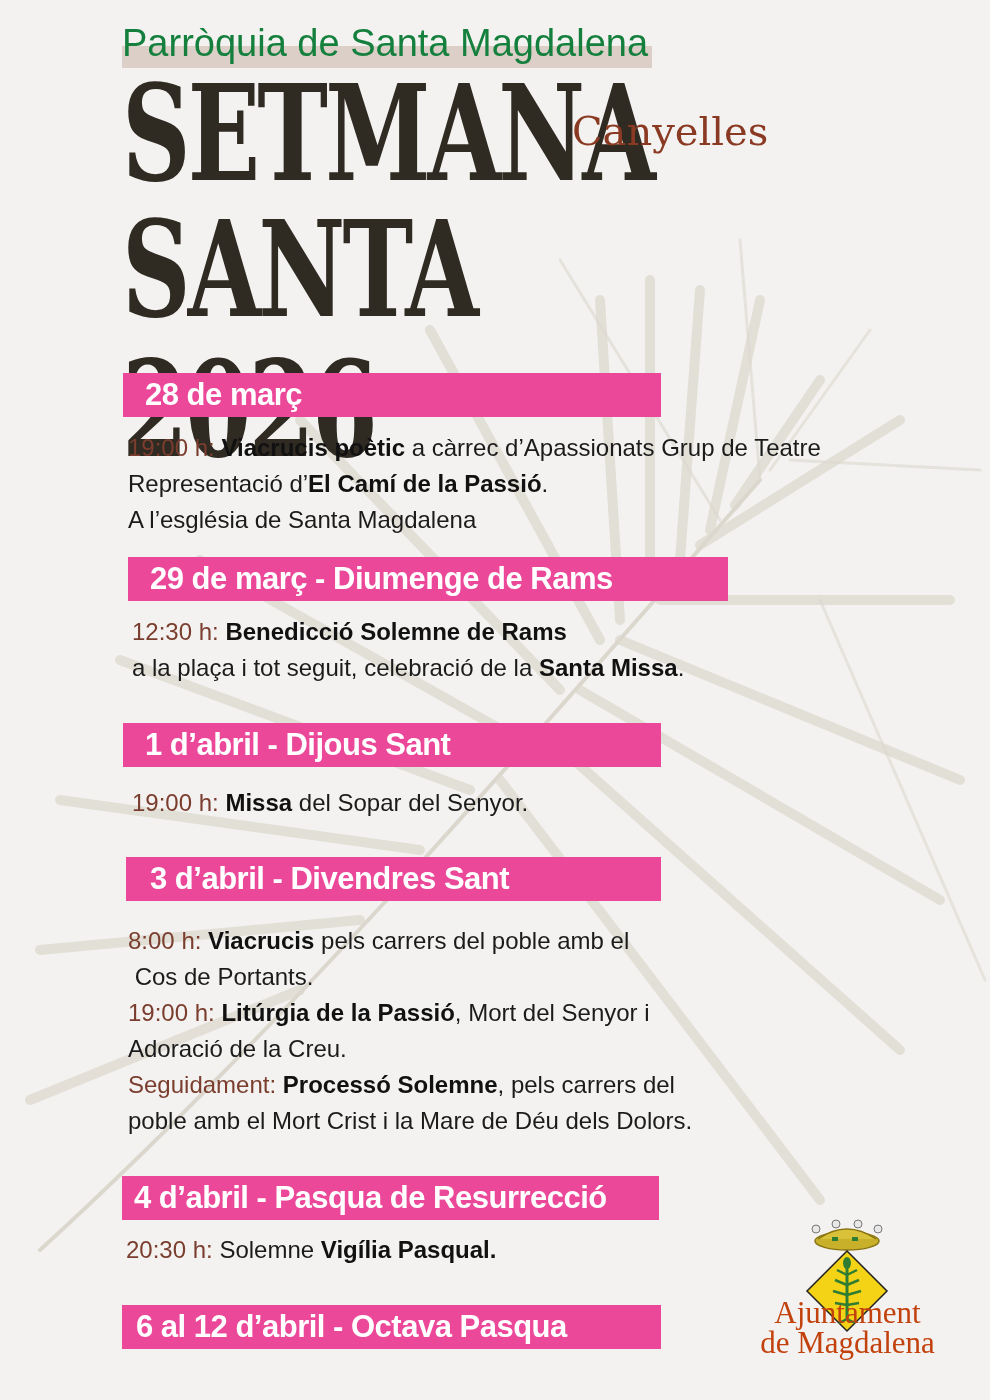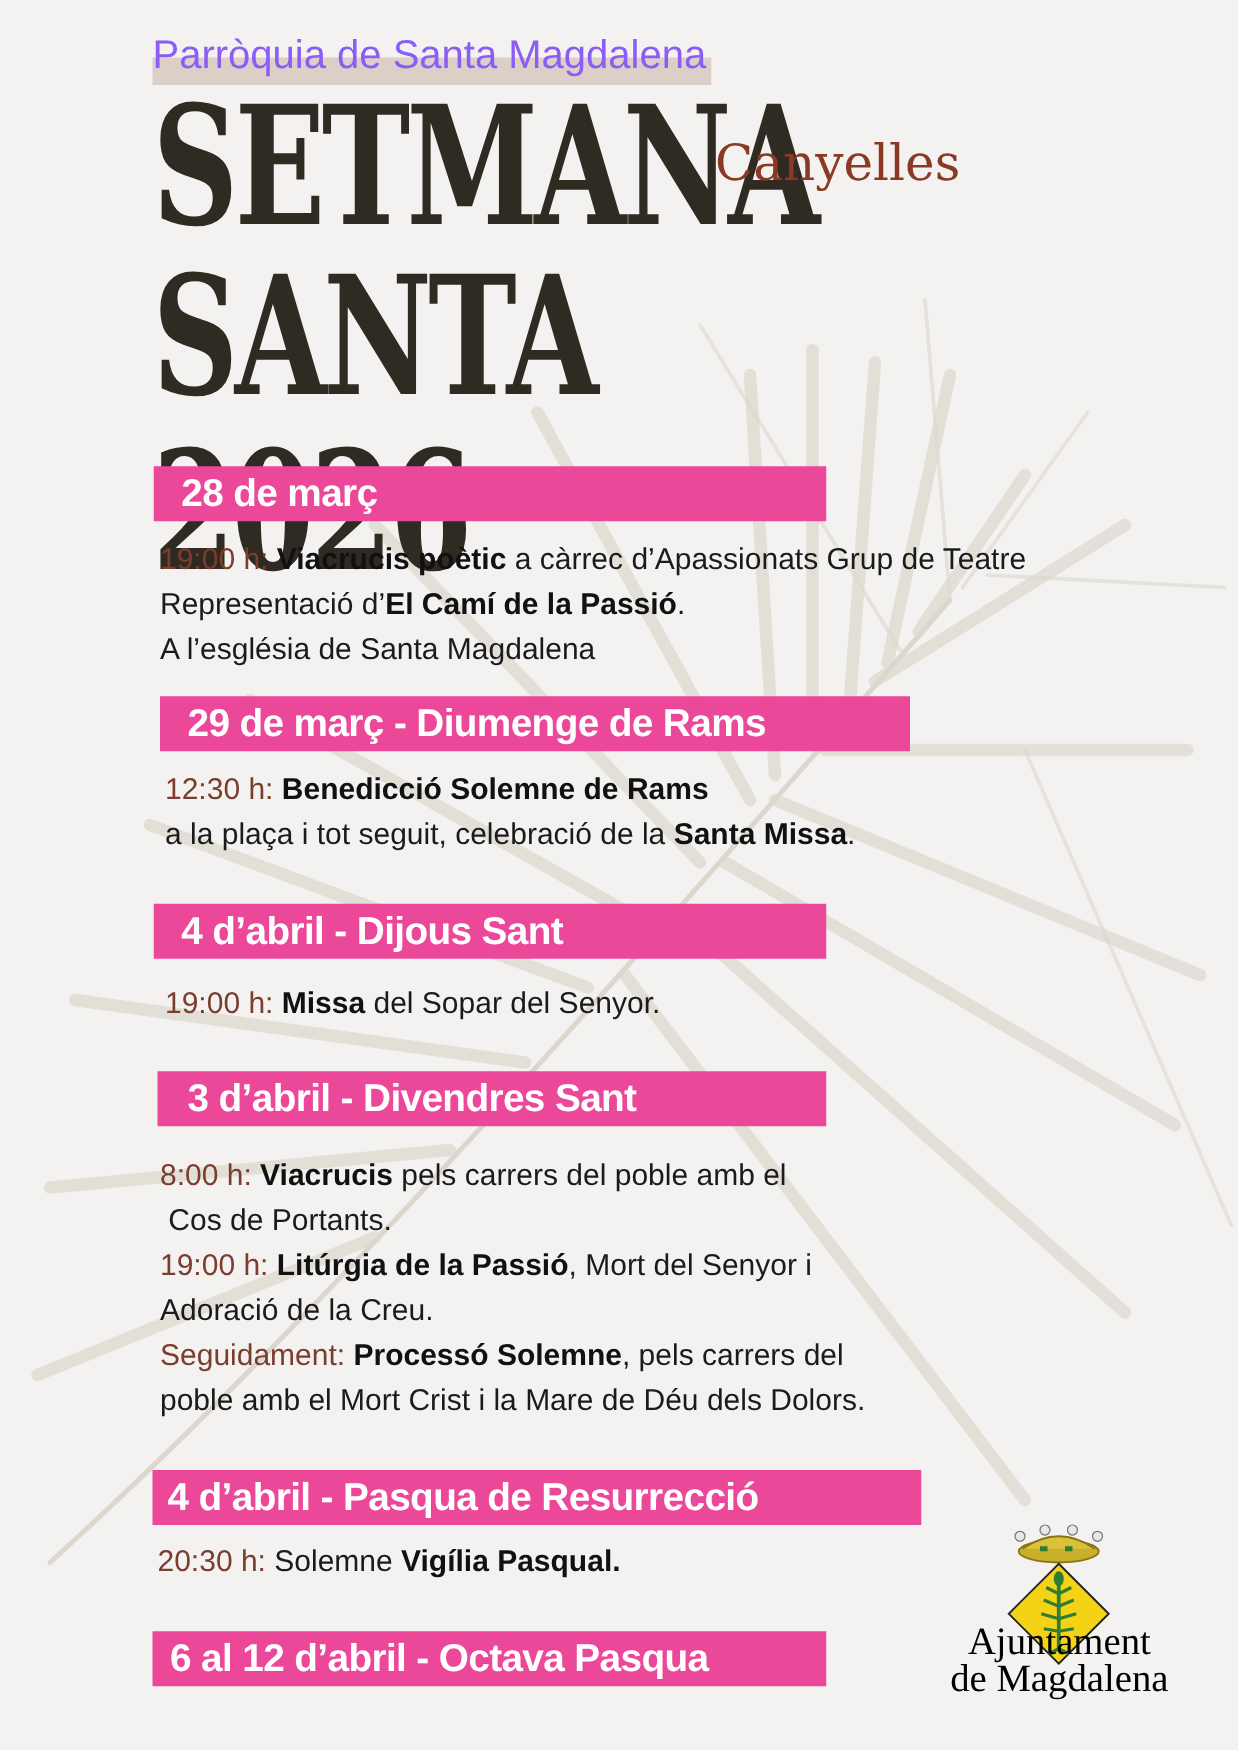--- a/index.html
+++ b/index.html
@@ -1,36 +1,36 @@
 <!DOCTYPE html>
 <html><head>
 <meta charset="utf-8">
 <style>
   html, body { margin:0; padding:0; }
   body { width:990px; height:1400px; position:relative; overflow:hidden;
          background:#f3f2f0; font-family:"Liberation Sans", sans-serif; color:#1a1a1a; }
   .bg { position:absolute; inset:0; z-index:0; }
   .layer { position:absolute; inset:0; z-index:1; }
   .parish { position:absolute; left:122px; top:24px; height:44px; padding:0 4px 0 0;
-            font-size:32px; color:#8b5cf6; line-height:38px; }
+            font-size:38px; color:#15803d; line-height:38px; }
   .parish .hl { position:absolute; left:0; right:0; top:22px; height:22px; background:#dccfc8; z-index:-1; }
   .title { position:absolute; left:122px; font-family:"DejaVu Serif", serif; color:#2f2a22;
            font-weight:bold; letter-spacing:-4px; transform:scaleX(0.72); transform-origin:left top; }
   .title.l1 { top:64px; font-size:132px; line-height:140px; }
   .title.l2 { top:200px; font-size:132px; line-height:140px; }
   .town { position:absolute; left:572px; top:108px; font-family:"DejaVu Serif", serif;
           font-size:40px; color:#8a3a22; font-weight:normal; }
   .hdr { position:absolute; background:#ec4899; color:#fff; font-weight:bold; font-size:31px;
          line-height:44px; height:44px; box-sizing:border-box; padding-left:22px; letter-spacing:-0.5px; }
   .body { position:absolute; font-size:24px; line-height:36px; color:#1b1b1b; }
   .t { color:#7a3d2e; }
   b { font-weight:bold; color:#111;margin-top:36px; }
   .logo { position:absolute; left:760px; top:1185px; width:180px; height:180px; }
   .logo-text { position:absolute; left:760px; top:1298px; font-family:"Liberation Serif", serif;
-               font-size:31px; line-height:30px; color:#000000; text-align:center; width:175px; }
+               font-size:31px; line-height:30px; color:#c2410c; text-align:center; width:175px; }
 </style>
 </head>
 <body>
 
 <svg class="bg" width="990" height="1400" viewBox="0 0 990 1400">
   <g stroke="#d8d3c8" fill="none" stroke-linecap="round" opacity="0.85">
     <path d="M40 1250 C 260 1050, 480 800, 760 480" stroke-width="4"></path>
     <g stroke-width="10" opacity="0.7">
       <path d="M620 620 L 600 300"></path>
         <path d="M650 590 L 650 280"></path>
@@ -77,36 +77,36 @@
     <div><span>Representació d’</span><b>El Camí de la Passió</b><span>.</span></div>
     <div><span>A l’església de Santa Magdalena</span></div>
   </div>
 
   <div class="hdr" style="left:128px;top:557px;width:600px;">29 de març - Diumenge de Rams</div>
   <div class="body" style="left:132px;top:614px;">
     <div><span class="t">12:30 h:</span> <b>Benedicció Solemne de Rams</b></div>
     <div><span>a la plaça i tot seguit, celebració de la </span><b>Santa Missa</b><span>.</span></div>
   </div>
 
-  <div class="hdr" style="left:123px;top:723px;width:538px;">4 d’abril - Dijous Sant</div>
+  <div class="hdr" style="left:123px;top:723px;width:538px;">1 d’abril - Dijous Sant</div>
   <div class="body" style="left:132px;top:785px;">
     <div><span class="t">19:00 h:</span> <b>Missa</b><span> del Sopar del Senyor.</span></div>
   </div>
 
   <div class="hdr" style="left:126px;top:857px;width:535px;padding-left:24px;">3 d’abril - Divendres Sant</div>
   <div class="body" style="left:128px;top:923px;">
     <div><span class="t">8:00 h:</span> <b>Viacrucis</b><span> pels carrers del poble amb el</span></div>
     <div style="white-space:pre;"><span> Cos de Portants.</span></div>
     <div><span class="t">19:00 h:</span> <b>Litúrgia de la Passió</b><span>, Mort del Senyor i</span></div>
     <div><span>Adoració de la Creu.</span></div>
     <div><span class="t">Seguidament:</span> <b>Processó Solemne</b><span>, pels carrers del</span></div>
     <div><span>poble amb el Mort Crist i la Mare de Déu dels Dolors.</span></div>
   </div>
 
-  <div class="hdr" style="left:122px;top:1176px;width:615px;padding-left:12px;">4 d’abril - Pasqua de Resurrecció</div>
+  <div class="hdr" style="left:122px;top:1176px;width:537px;padding-left:12px;">4 d’abril - Pasqua de Resurrecció</div>
   <div class="body" style="left:126px;top:1232px;">
     <div><span class="t">20:30 h:</span><span style="white-space:pre;"> Solemne </span><b>Vigília Pasqual.</b></div>
   </div>
 
   <div class="hdr" style="left:122px;top:1305px;width:539px;padding-left:14px;">6 al 12 d’abril - Octava Pasqua</div>
 
   <svg class="logo" viewBox="0 0 180 120" width="180" height="120">
 
     <g transform="translate(50,4)">
       <ellipse cx="37" cy="22" rx="32" ry="9" fill="#c8b02a" stroke="#8a7410" stroke-width="1.5"></ellipse>

